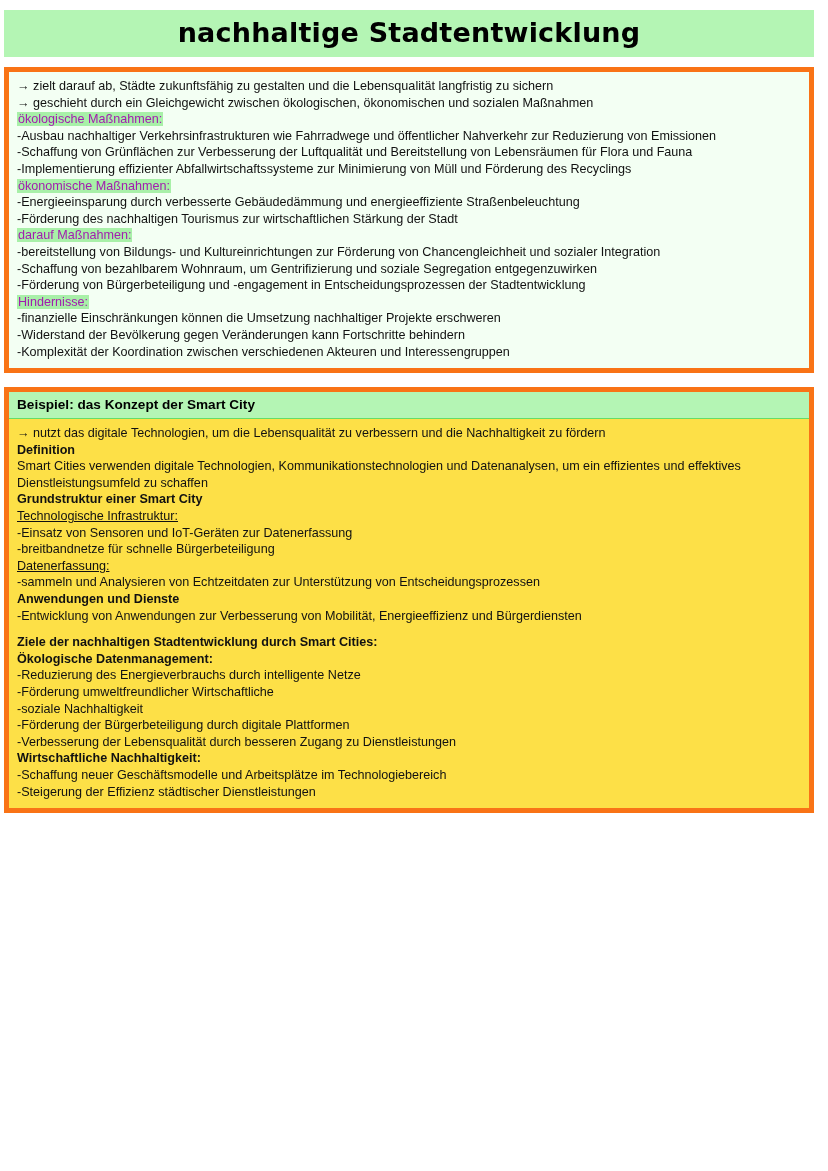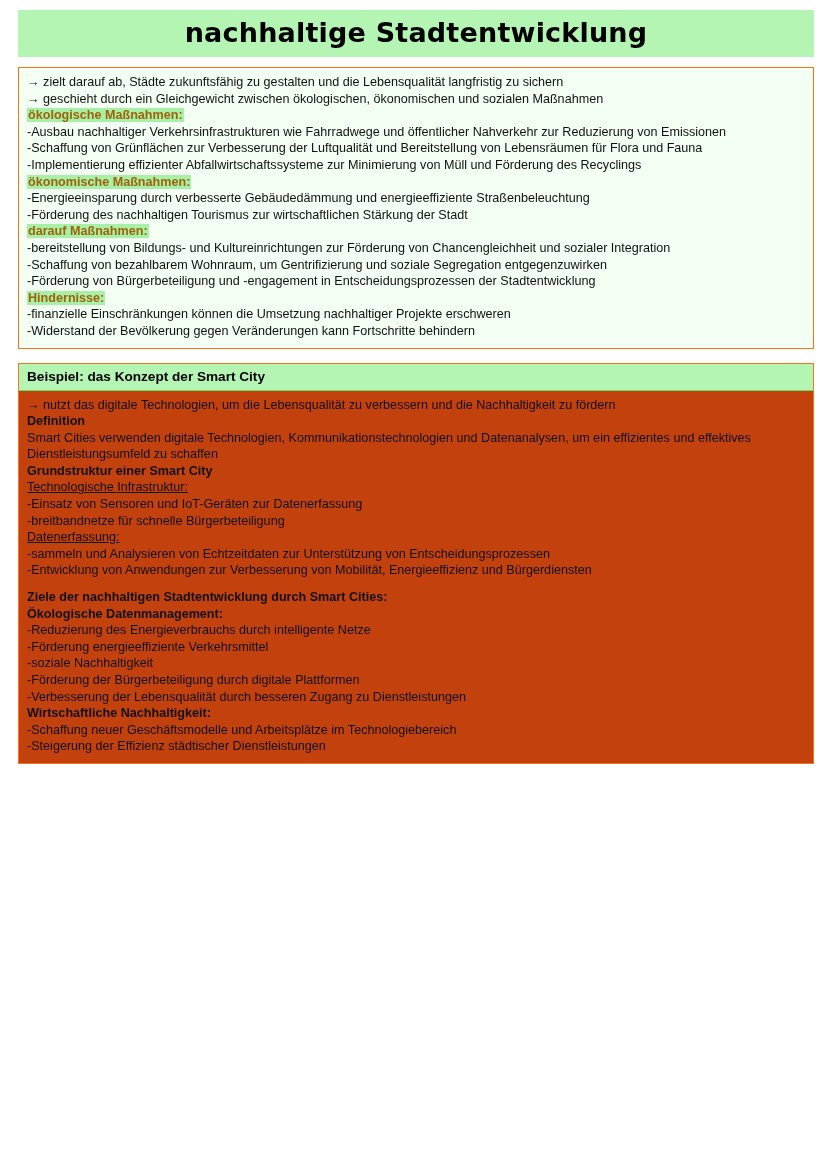--- a/index.html
+++ b/index.html
@@ -7,71 +7,71 @@
     margin: 0;
     padding: 0;
     width: 828px;
     background: #ffffff;
     font-family: "Liberation Sans", sans-serif;
   }
   .page {
     width: 828px;
     min-height: 1171px;
     background: #ffffff;
-    padding: 10px 14px 0 18px;
+    padding: 10px 14px 0 4px;
   }
   .title-bar {
     background: #b4f5b4;
     text-align: center;
     padding: 7px 0 9px 0;
     margin-bottom: 10px;
   }
   .title-bar .title {
     font-family: "DejaVu Sans", sans-serif;
     font-weight: bold;
     font-size: 27px;
     color: #000000;
     letter-spacing: 0.2px;
   }
   .card {
-    border: 1px solid #f97316;
+    border: 5px solid #f97316;
     background: #f3fff3;
     margin-bottom: 14px;
   }
   .card-body {
     padding: 6px 8px 8px 8px;
   }
   .line {
     font-size: 12.6px;
     line-height: 16.6px;
     color: #111111;
     white-space: pre-wrap;
   }
   .line.bold { font-weight: bold; }
   .line.hl {
-    font-weight: bold;
-    color: #a16207;
+    font-weight: normal;
+    color: #a21caf;
   }
   .line.hl span.mark {
     background: #a8f0a8;
     padding: 0 1px;
   }
   .line.underline span.u {
     text-decoration: underline;
   }
   .line.spacer { height: 10px; }
   .section-head {
     background: #b4f5b4;
     border-bottom: 1px solid #66dd66;
     padding: 5px 8px 6px 8px;
     font-weight: bold;
     font-size: 13.6px;
     color: #000000;
   }
-  .card.example { background: #c2410c; }
+  .card.example { background: #fde047; }
 </style>
 </head>
 <body>
 
 <div class="page">
 
   <div class="title-bar">
     <span class="title">nachhaltige Stadtentwicklung</span>
   </div>
 
@@ -87,43 +87,45 @@
           <div class="line hl"><span class="mark">ökonomische Maßnahmen:</span></div>
           <div class="line">-Energieeinsparung durch verbesserte Gebäudedämmung und energieeffiziente Straßenbeleuchtung</div>
           <div class="line">-Förderung des nachhaltigen Tourismus zur wirtschaftlichen Stärkung der Stadt</div>
           <div class="line hl"><span class="mark">darauf Maßnahmen:</span></div>
           <div class="line">-bereitstellung von Bildungs- und Kultureinrichtungen zur Förderung von Chancengleichheit und sozialer Integration</div>
           <div class="line">-Schaffung von bezahlbarem Wohnraum, um Gentrifizierung und soziale Segregation entgegenzuwirken</div>
           <div class="line">-Förderung von Bürgerbeteiligung und -engagement in Entscheidungsprozessen der Stadtentwicklung</div>
           <div class="line hl"><span class="mark">Hindernisse:</span></div>
           <div class="line">-finanzielle Einschränkungen können die Umsetzung nachhaltiger Projekte erschweren</div>
           <div class="line">-Widerstand der Bevölkerung gegen Veränderungen kann Fortschritte behindern</div>
+          <div class="line">-Komplexität der Koordination zwischen verschiedenen Akteuren und Interessengruppen</div>
         </div>
     </div>
   </div>
 
   <div class="card example">
     <div class="section-head">Beispiel: das Konzept der Smart City</div>
     <div class="card-body">
       <div id="card2-lines">
           <div class="line">→ nutzt das digitale Technologien, um die Lebensqualität zu verbessern und die Nachhaltigkeit zu fördern</div>
           <div class="line bold">Definition</div>
           <div class="line">Smart Cities verwenden digitale Technologien, Kommunikationstechnologien und Datenanalysen, um ein effizientes und effektives Dienstleistungsumfeld zu schaffen</div>
           <div class="line bold">Grundstruktur einer Smart City</div>
           <div class="line underline"><span class="u">Technologische Infrastruktur:</span></div>
           <div class="line">-Einsatz von Sensoren und IoT-Geräten zur Datenerfassung</div>
           <div class="line">-breitbandnetze für schnelle Bürgerbeteiligung</div>
           <div class="line underline"><span class="u">Datenerfassung:</span></div>
           <div class="line">-sammeln und Analysieren von Echtzeitdaten zur Unterstützung von Entscheidungsprozessen</div>
+          <div class="line bold">Anwendungen und Dienste</div>
           <div class="line">-Entwicklung von Anwendungen zur Verbesserung von Mobilität, Energieeffizienz und Bürgerdiensten</div>
           <div class="line spacer"></div>
           <div class="line bold">Ziele der nachhaltigen Stadtentwicklung durch Smart Cities:</div>
           <div class="line bold">Ökologische Datenmanagement:</div>
           <div class="line">-Reduzierung des Energieverbrauchs durch intelligente Netze</div>
-          <div class="line">-Förderung energieeffiziente Verkehrsmittel</div>
+          <div class="line">-Förderung umweltfreundlicher Wirtschaftliche</div>
           <div class="line">-soziale Nachhaltigkeit</div>
           <div class="line">-Förderung der Bürgerbeteiligung durch digitale Plattformen</div>
           <div class="line">-Verbesserung der Lebensqualität durch besseren Zugang zu Dienstleistungen</div>
           <div class="line bold">Wirtschaftliche Nachhaltigkeit:</div>
           <div class="line">-Schaffung neuer Geschäftsmodelle und Arbeitsplätze im Technologiebereich</div>
           <div class="line">-Steigerung der Effizienz städtischer Dienstleistungen</div>
         </div>
     </div>
   </div>
 

